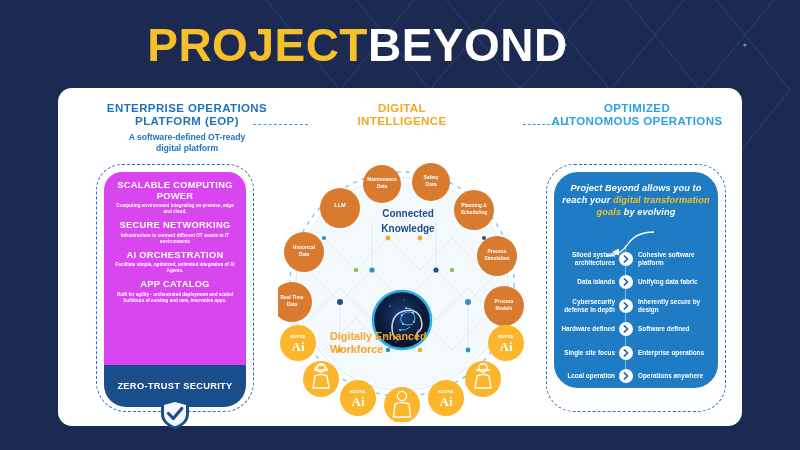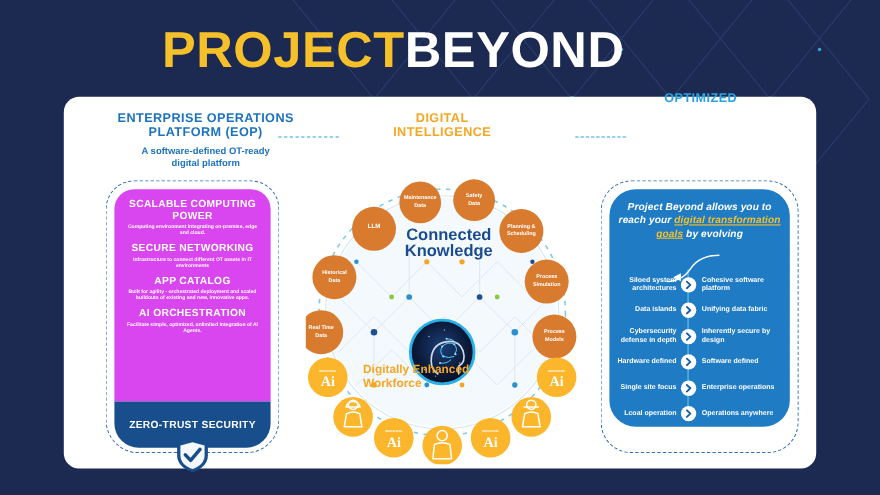--- a/index.html
+++ b/index.html
@@ -64,41 +64,41 @@
   }
   .zero-trust h3 { color:#fff; font-size:9.3px; font-weight:bold; line-height:11px; text-align:center; letter-spacing:0.3px; }
   .shield { position:absolute; left:160px; top:398px; z-index:5; }
 
   
   .mid-diagram { position:absolute; left:278px; top:160px; width:248px; height:262px; z-index:3; }
   .mid-diagram svg { display:block; }
 
   .ck-title {
     position:absolute; left:338px; top:206px; width:140px; text-align:center;
-    font-size:15px; font-weight:bold; color:#1a4c8e; line-height:15px; z-index:6;
+    font-size:10px; font-weight:bold; color:#1a4c8e; line-height:15px; z-index:6;
   }
   .dew-title {
     position:absolute; left:330px; top:330px; width:156px; text-align:left;
     font-size:10.8px; font-weight:bold; color:#f5a623; line-height:12.5px; z-index:6;
   }
 
   
   .opt-outer {
     position:absolute; left:546px; top:164px; width:180px; height:248px;
     border:1.5px dashed #2f6fb5; border-radius:28px; z-index:3;
   }
   .opt-inner {
     position:absolute; left:554px; top:172px; width:164px; height:216px;
     background:#1e7bc4; border-radius:24px; z-index:4; padding:10px 8px 6px;
   }
   .opt-quote {
     text-align:center; color:#fff; font-size:9.2px; font-style:italic;
     font-weight:bold; line-height:12px; letter-spacing:0.1px;
   }
-  .opt-quote .hl { color:#f5c029;text-decoration:underline; }
+  .opt-quote .hl { color:#f5c029; }
   .arrow-curve { position:absolute; left:600px; top:228px; z-index:6; }
 
   .cmp-list { position:absolute; left:556px; top:250px; width:160px; z-index:6; }
   .cmp-row { display:flex; align-items:center; margin-bottom:6.5px; height:17px; }
   .cmp-l { width:63px; text-align:right; color:#fff; font-size:6.4px; font-weight:bold; line-height:7.6px; padding-right:4px; }
   .cmp-r { width:78px; text-align:left; color:#fff; font-size:6.4px; font-weight:bold; line-height:7.6px; padding-left:5px; }
   .cmp-chev {
     width:14px; height:14px; border-radius:50%; background:#fff;
     display:flex; align-items:center; justify-content:center; flex:0 0 14px;
   }
@@ -171,26 +171,26 @@
 <div class="eop-inner">
   <div class="eop-item">
     <h3>SCALABLE COMPUTING POWER</h3>
     <p>Computing environment integrating on-premise, edge and cloud.</p>
   </div>
   <div class="eop-item">
     <h3>SECURE NETWORKING</h3>
     <p>Infrastructure to connect different OT assets in IT environments</p>
   </div>
   <div class="eop-item">
+    <h3>AI ORCHESTRATION</h3>
+    <p>Facilitate simple, optimized, unlimited integration of AI Agents.</p>
+  </div>
+  <div class="eop-item">
     <h3>APP CATALOG</h3>
     <p>Built for agility - orchestrated deployment and scaled buildouts of existing and new, innovative apps.</p>
-  </div>
-  <div class="eop-item">
-    <h3>AI ORCHESTRATION</h3>
-    <p>Facilitate simple, optimized, unlimited integration of AI Agents.</p>
   </div>
 </div>
 <div class="zero-trust">
   <h3>ZERO-TRUST SECURITY</h3>
 </div>
 <svg class="shield" width="30" height="32" viewBox="0 0 30 32">
   <path d="M15 1 L29 5 L29 16 C29 24 22 29 15 31 C8 29 1 24 1 16 L1 5 Z" fill="#194e8c"></path>
   <path d="M15 4 L26 7 L26 16 C26 22.5 20.5 26.5 15 28.3 C9.5 26.5 4 22.5 4 16 L4 7 Z" fill="#f4f7fb"></path>
   <path d="M8.5 15.5 L13.3 20.5 L21.8 10.5" stroke="#194e8c" stroke-width="3.2" fill="none" stroke-linecap="round" stroke-linejoin="round"></path>
 </svg>
@@ -361,23 +361,24 @@
 
 <div class="ck-title">
   <span>Connected</span><br>
   <span>Knowledge</span>
 </div>
 <div class="dew-title">
   <span>Digitally Enhanced</span><br>
   <span>Workforce</span>
 </div>
 
-<div style="position:absolute;left:527px;top:70px;width:220px;z-index:5;" class="col-head">
+<div style="position:absolute;left:527px;top:88px;width:220px;z-index:5;" class="col-head">
   <h2 class="cyan-h">
     <span>OPTIMIZED</span><br>
+    <span>AUTONOMOUS OPERATIONS</span>
   </h2>
 </div>
 
 <div class="opt-outer"></div>
 <div class="opt-inner">
   <div class="opt-quote">
     <span>Project Beyond allows you to reach your </span><span class="hl">digital transformation goals</span><span> by evolving</span>
   </div>
 </div>
 

